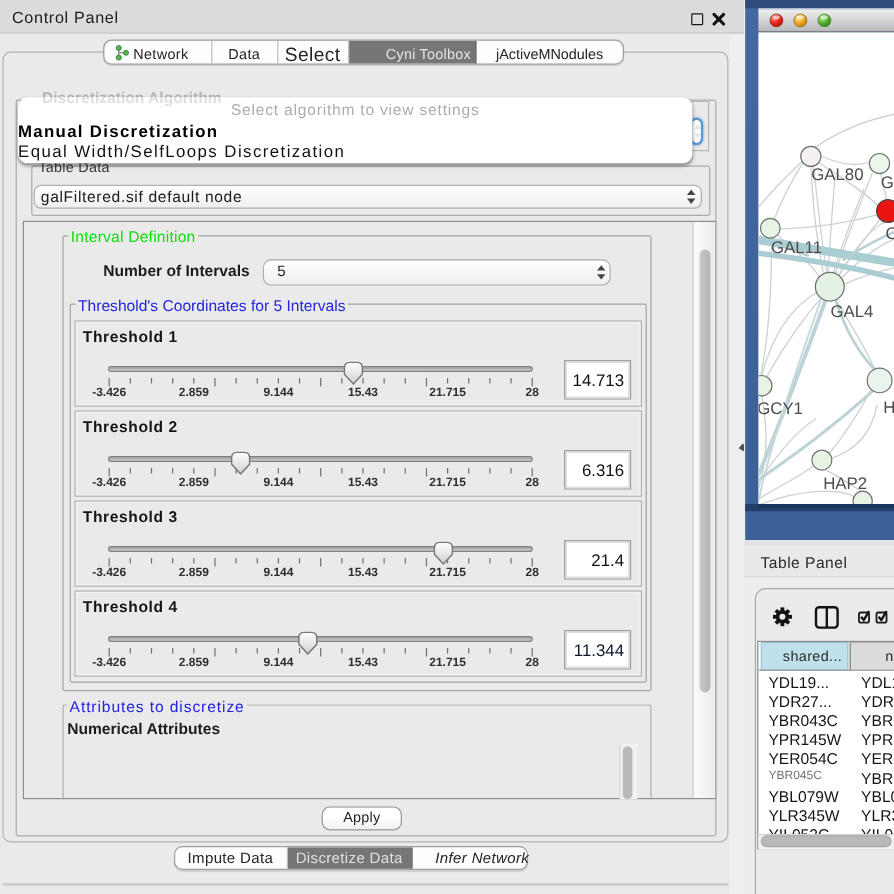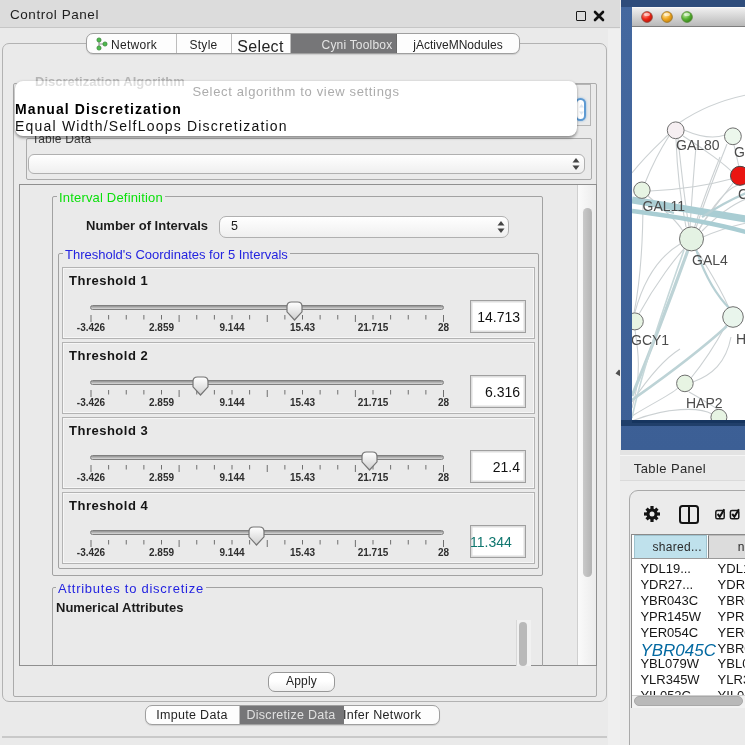--- a/index.html
+++ b/index.html
@@ -28,39 +28,40 @@
     <div class="abs" style="left:204px;top:0;width:106px;height:21px;background:#767678;border-right:1px solid #6a6a6a;"></div>
     <div class="abs" style="left:310px;top:0;width:124px;height:21px;"></div>
   </div>
   <svg class="abs" style="left:95px;top:36.5px;" width="13" height="14" viewBox="0 0 13 14">
     <path d="M4,3.5 L4,10.5 M4,7 C7,7 8,7 9.5,7" stroke="#9a9a9a" stroke-width="1.2" fill="none"></path>
     <circle cx="4" cy="3" r="2.1" fill="#4dbb4d" stroke="#2f7d2f" stroke-width="0.7"></circle>
     <circle cx="4" cy="11" r="2.1" fill="#4dbb4d" stroke="#2f7d2f" stroke-width="0.7"></circle>
     <circle cx="10" cy="7" r="2.1" fill="#4dbb4d" stroke="#2f7d2f" stroke-width="0.7"></circle>
   </svg>
   <div class="abs" style="left:111px;top:37.5px;font-size:12px;letter-spacing:0.3px;color:#242424;">Network</div>
-  <div class="abs" style="left:176px;top:37.5px;width:55px;text-align:center;font-size:12px;letter-spacing:0.3px;color:#242424;">Style</div>
+  <div class="abs" style="left:176px;top:37.5px;width:55px;text-align:center;font-size:12px;letter-spacing:0.3px;color:#242424;">Data</div>
   <div class="abs" style="left:231px;top:37.5px;width:59px;text-align:center;font-size:16px;letter-spacing:0.3px;color:#242424;">Select</div>
   <div class="abs" style="left:290px;top:37.5px;width:106px;text-align:center;font-size:12px;letter-spacing:0.2px;color:#e4e4e4;padding-left:28px;">Cyni Toolbox</div>
   <div class="abs" style="left:396px;top:37.5px;width:124px;text-align:center;font-size:12px;color:#242424;">jActiveMNodules</div>
 
   <div class="abs" style="left:13px;top:83px;width:584px;height:614px;border:1px solid #ababab;border-radius:2px;"></div>
 
   <div class="abs" style="left:400px;top:84px;width:191px;height:42px;border:1px solid #b5b5b5;background:#eaeaea;"></div>
   <div class="abs" style="left:574.8px;top:97.5px;width:11.5px;height:23px;background:#fff;border:2.5px solid #5e9ad2;border-radius:6px;box-shadow:0 0 2.5px #7fb0dd;"></div>
   <svg class="abs" style="left:578px;top:102.5px;" width="7" height="13" viewBox="0 0 7 13">
       <path d="M3.5,1 L6,4.5 L1,4.5 Z" fill="#dce6f0"></path>
       <path d="M3.5,12 L6,8.5 L1,8.5 Z" fill="#dce6f0"></path>
     </svg>
 
   <div class="abs" style="left:35px;top:74px;font-size:13px;font-weight:bold;color:#b4b4b4;">Discretization Algorithm</div>
 
   <div class="abs" style="left:26px;top:138px;width:566px;height:42px;border:1px solid #ababab;border-radius:2px;"></div>
   <div class="abs" style="left:32px;top:132px;font-size:12px;letter-spacing:0.2px;color:#3a3a3a;">Table Data</div>
   <div class="abs" style="left:28px;top:154px;width:557px;height:20px;background:linear-gradient(#ffffff,#efefef);border:1px solid #b0b0b0;border-radius:6px;"></div>
+  <div class="abs" style="left:34px;top:155.8px;font-size:13px;letter-spacing:0.55px;color:#1b1b1b;">galFiltered.sif default node</div>
   <svg class="abs" style="left:571px;top:157px;" width="10" height="14" viewBox="0 0 10 14">
       <path d="M5,1 L8.5,5.5 L1.5,5.5 Z" fill="#444"></path>
       <path d="M5,13 L8.5,8.5 L1.5,8.5 Z" fill="#444"></path>
     </svg>
 
   <div class="abs" style="left:15px;top:81px;width:562px;height:54.5px;background:#fff;border-radius:8px;box-shadow:0 1.5px 3px rgba(0,0,0,0.4);"></div>
   <div class="abs" style="left:35px;top:81px;width:542px;height:9px;overflow:hidden;">
       <div style="position:absolute;left:0;top:-7px;font-size:13px;font-weight:bold;color:#dedede;">Discretization Algorithm</div>
     </div>
   <div class="abs" style="left:15px;top:84px;width:562px;text-align:center;font-size:13px;letter-spacing:0.65px;color:#acacac;">Select algorithm to view settings</div>
@@ -249,38 +250,38 @@
   <svg class="abs" style="left:248.1px;top:525.5px;" width="17" height="20" viewBox="0 0 17 20">
       <path d="M1,5.5 Q1,1 5.5,1 L11.5,1 Q16,1 16,5.5 L16,10.8 L8.5,19 L1,10.8 Z" fill="url(#thg3)" stroke="#757575" stroke-width="1.2"></path>
       <defs>
         <linearGradient id="thg3" x1="0" y1="0" x2="0" y2="1">
           <stop offset="0" stop-color="#ffffff"></stop>
           <stop offset="1" stop-color="#cfcfcf"></stop>
         </linearGradient>
       </defs>
     </svg>
   <div class="abs" style="left:470px;top:525px;width:56px;height:33px;background:#fff;border:1px solid #9f9f9f;box-shadow:inset 0 0 0 1.5px #dedede;"></div>
-  <div class="abs" style="left:470px;top:534px;width:50px;font-size:14px;color:#0f766e;">11.344</div>
+  <div class="abs" style="left:470px;top:534px;width:50px;text-align:right;font-size:14px;color:#0f172a;">11.344</div>
 
   <div class="abs" style="left:52px;top:587px;width:491px;height:90px;border:1px solid #a2a2a2;border-top-left-radius:2px;border-top-right-radius:2px;clip-path:inset(0 0 11px 0);"></div>
   <div class="abs" style="left:56px;top:580.5px;font-size:13px;letter-spacing:0.75px;color:#2424e0;background:#eaeaea;padding:0 2px;">Attributes to discretize</div>
   <div class="abs" style="left:56px;top:599.5px;font-size:13px;font-weight:bold;color:#1c1c1c;">Numerical Attributes</div>
   <div class="abs" style="left:516px;top:620px;width:15px;height:46px;background:#f1f1f1;border-left:1px solid #d8d8d8;"></div>
   <div class="abs" style="left:518.5px;top:622px;width:8.5px;height:44px;background:#b9b9b9;border-radius:4.5px;"></div>
 
   <div class="abs" style="left:268px;top:672px;width:67px;height:19.5px;background:linear-gradient(#ffffff 45%,#f0f0f0);border:1px solid #989898;border-radius:7px;"></div>
   <div class="abs" style="left:268px;top:673.8px;width:67px;text-align:center;font-size:12px;letter-spacing:0.2px;color:#1f1f1f;">Apply</div>
 
   <div class="abs" style="left:145px;top:705px;width:295px;height:19.5px;background:#fdfdfd;border:1px solid #9f9f9f;border-radius:7px;box-shadow:0 1px 1px rgba(0,0,0,0.12);overflow:hidden;">
     <div class="abs" style="left:0;top:0;width:94px;height:20px;border-right:1px solid #bdbdbd;"></div>
     <div class="abs" style="left:94px;top:0;width:104px;height:20px;background:#767678;"></div>
   </div>
   <div class="abs" style="left:145px;top:708.3px;width:94px;text-align:center;font-size:12.5px;letter-spacing:0.3px;color:#242424;">Impute Data</div>
   <div class="abs" style="left:239px;top:708.3px;width:104px;text-align:center;font-size:12.5px;letter-spacing:0.3px;color:#e0e0e0;">Discretize Data</div>
-  <div class="abs" style="left:343px;top:708.3px;width:98px;text-align:left;font-size:12.5px;letter-spacing:0.3px;color:#242424;">Infer Network</div>
+  <div class="abs" style="left:343px;top:708.3px;width:98px;text-align:right;font-size:12.5px;letter-spacing:0.3px;color:#242424;font-style:italic;">Infer Network</div>
 
   <div class="abs" style="left:2px;top:736px;width:605px;height:1.5px;background:#c9c9c9;"></div>
 
   <div class="abs" style="left:608px;top:29px;width:12px;height:716px;background:#efefef;"></div>
   <svg class="abs" style="left:614.5px;top:368.5px;" width="6" height="8" viewBox="0 0 6 8">
       <path d="M0.5,4.5 L4,0.5 L5.5,2 L5.5,7.5 Z" fill="#4f4f4f"></path>
     </svg>
 </div>
 
 <div class="abs" id="rightside" style="left:620px;top:0;width:125px;height:745px;background:#ededed;">
@@ -426,21 +427,21 @@
   <div class="abs" style="left:20.4px;top:560.7px;font-size:13px;color:#161616;">YDL19...</div>
   <div class="abs" style="left:97.6px;top:560.7px;font-size:13px;color:#161616;">YDL1</div>
   <div class="abs" style="left:20.4px;top:576.7px;font-size:13px;color:#161616;">YDR27...</div>
   <div class="abs" style="left:97.6px;top:576.7px;font-size:13px;color:#161616;">YDR2</div>
   <div class="abs" style="left:20.4px;top:592.6px;font-size:13px;color:#161616;">YBR043C</div>
   <div class="abs" style="left:97.6px;top:592.6px;font-size:13px;color:#161616;">YBR0</div>
   <div class="abs" style="left:20.4px;top:608.6px;font-size:13px;color:#161616;">YPR145W</div>
   <div class="abs" style="left:97.6px;top:608.6px;font-size:13px;color:#161616;">YPR1</div>
   <div class="abs" style="left:20.4px;top:624.5px;font-size:13px;color:#161616;">YER054C</div>
   <div class="abs" style="left:97.6px;top:624.5px;font-size:13px;color:#161616;">YER0</div>
-  <div class="abs" style="left:20.4px;top:640.5px;font-size:17px;color:#0369a1;font-style:italic;">YBR045C</div>
+  <div class="abs" style="left:20.4px;top:640.5px;font-size:10px;color:#737373;">YBR045C</div>
   <div class="abs" style="left:97.6px;top:640.5px;font-size:13px;color:#161616;">YBR0</div>
   <div class="abs" style="left:20.4px;top:656.4px;font-size:13px;color:#161616;">YBL079W</div>
   <div class="abs" style="left:97.6px;top:656.4px;font-size:13px;color:#161616;">YBL0</div>
   <div class="abs" style="left:20.4px;top:672.4px;font-size:13px;color:#161616;">YLR345W</div>
   <div class="abs" style="left:97.6px;top:672.4px;font-size:13px;color:#161616;">YLR3</div>
   <div class="abs" style="left:20.4px;top:688.3px;font-size:13px;color:#161616;">YIL052C</div>
   <div class="abs" style="left:97.6px;top:688.3px;font-size:13px;color:#161616;">YIL0</div>
 
   <div class="abs" style="left:11.5px;top:694.8px;width:113.5px;height:13px;background:#f2f2f2;border-top:1px solid #cfcfcf;"></div>
   <div class="abs" style="left:13.9px;top:696.4px;width:109.6px;height:9.7px;background:#b9b9b9;border-radius:5px;border:1px solid #a8a8a8;"></div>

